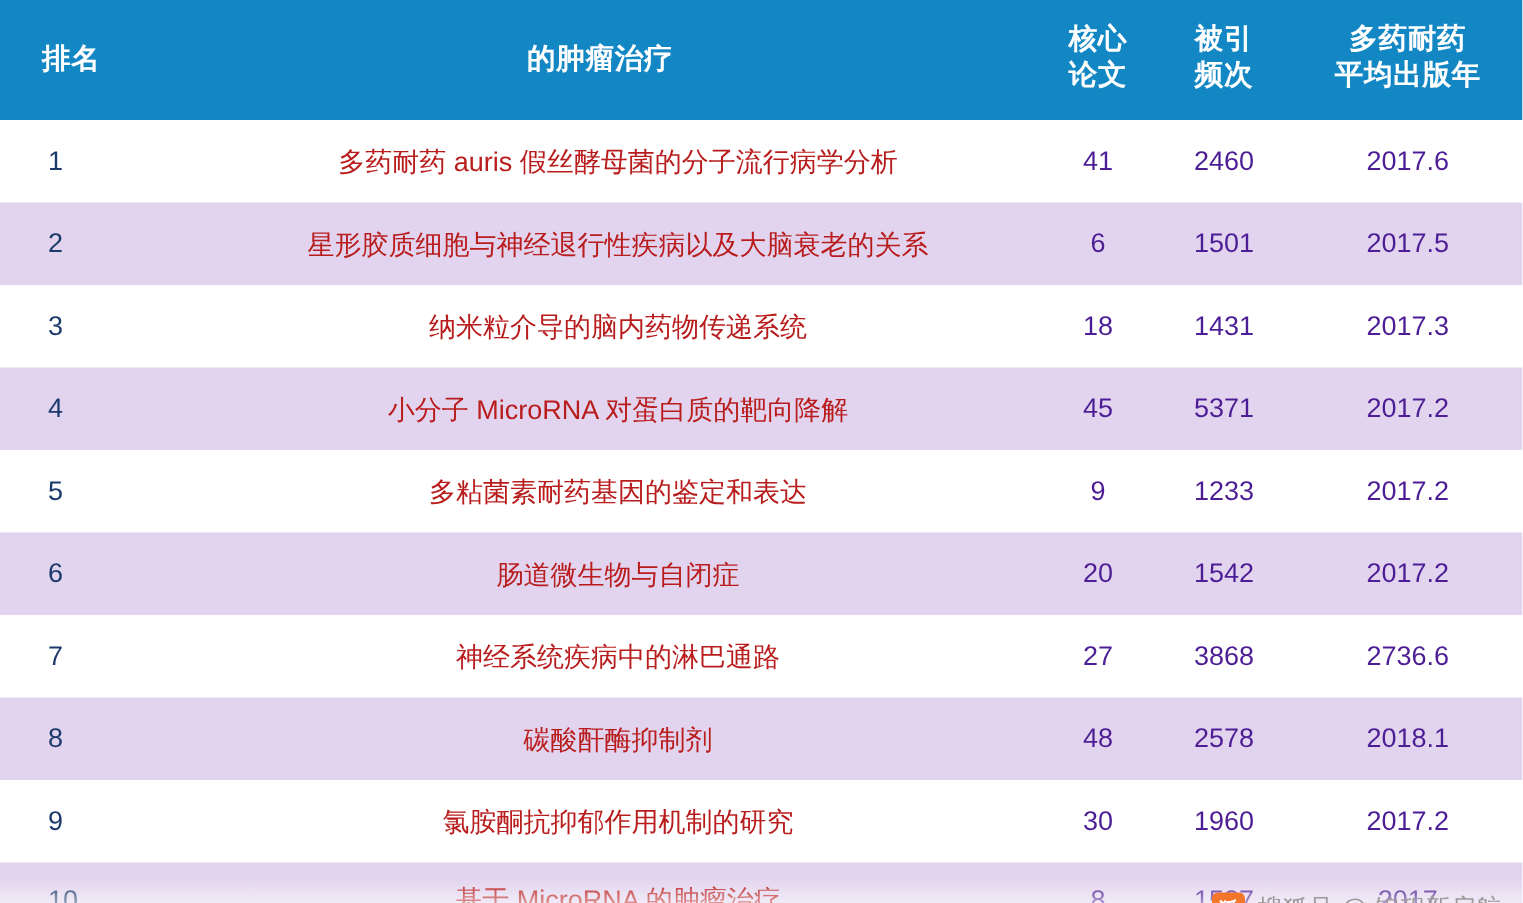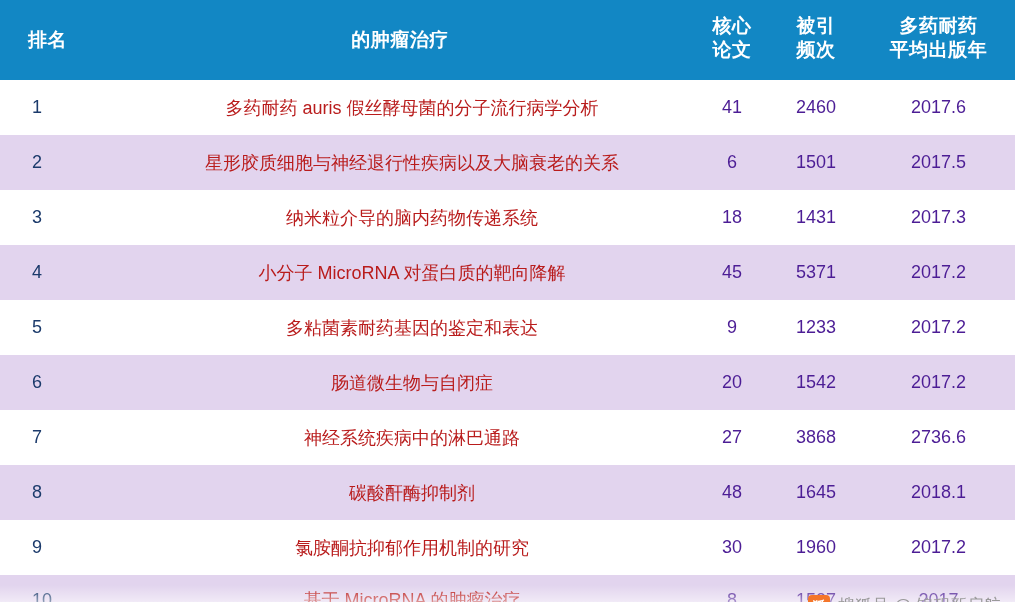--- a/index.html
+++ b/index.html
@@ -184,21 +184,21 @@
         <td class="td-rank">7</td>
         <td class="td-topic">神经系统疾病中的淋巴通路</td>
         <td>27</td>
         <td>3868</td>
         <td>2736.6</td>
       </tr>
       <tr class="row-even">
         <td class="td-rank">8</td>
         <td class="td-topic">碳酸酐酶抑制剂</td>
         <td>48</td>
-        <td>1645</td>
+        <td>2578</td>
         <td>2018.1</td>
       </tr>
       <tr class="row-odd">
         <td class="td-rank">9</td>
         <td class="td-topic">氯胺酮抗抑郁作用机制的研究</td>
         <td>30</td>
         <td>1960</td>
         <td>2017.2</td>
       </tr>
       <tr class="row-even row-last">

